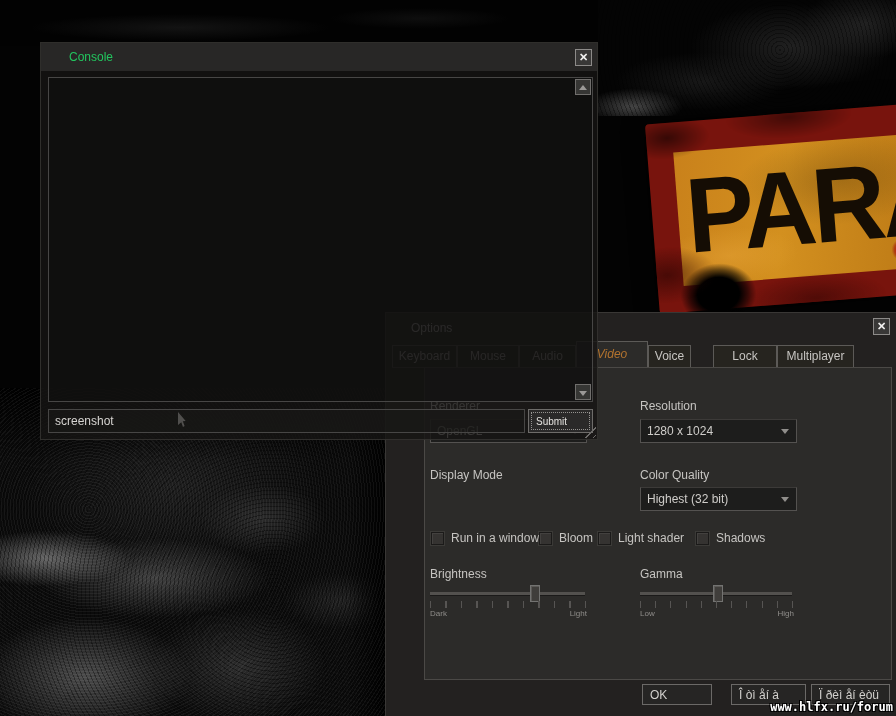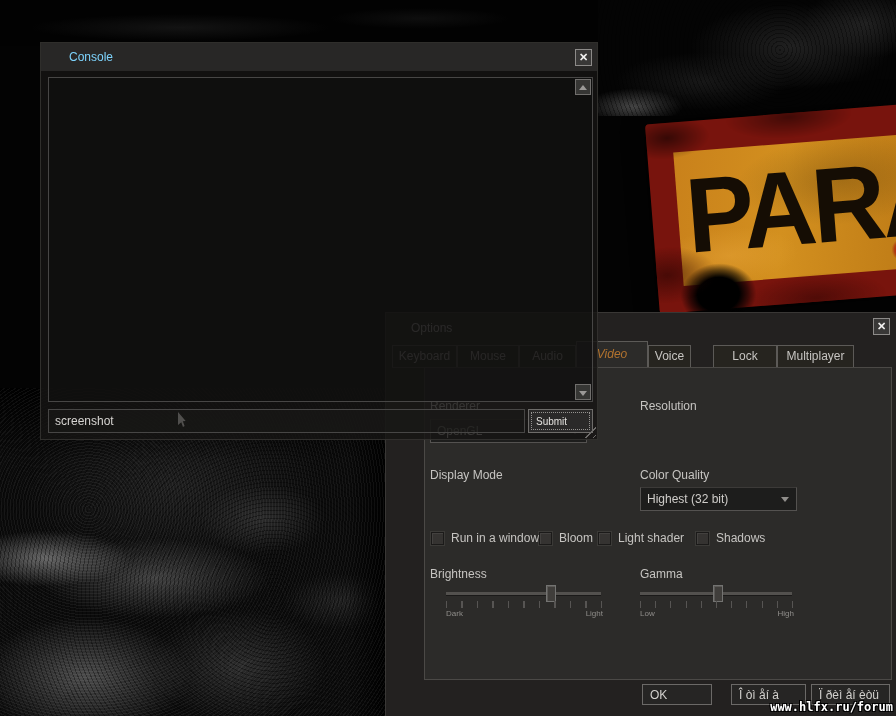--- a/index.html
+++ b/index.html
@@ -119,21 +119,21 @@
     padding-left:7px; line-height:18px; font-family:inherit; }
   .btn-ok     { left:256px; width:70px; }
   .btn-cancel { left:345px; width:75px; }
   .btn-apply  { left:425px; width:79px; }
 
   
   .console { position:absolute; left:40px; top:42px; width:558px; height:398px;
     background:rgba(22,21,20,0.82); border:1px solid rgba(60,58,56,.7); }
   .con-titlebar { position:absolute; left:0; top:0; right:0; height:28px;
     background:rgba(42,41,40,.92); }
-  .con-title { position:absolute; left:28px; top:7px; font-size:12px; color:#7dd3fc; }
+  .con-title { position:absolute; left:28px; top:7px; font-size:12px; color:#22c55e; }
   .con-close { left:534px; top:6px; }
   .con-text { position:absolute; left:7px; top:34px; width:545px; height:325px;
     border:1px solid #474645; background:rgba(12,12,12,.35); }
   .scrollbtn { position:absolute; width:16px; height:16px; background:rgba(58,57,55,.92);
     border:1px solid #706e6c; }
   .scroll-up { right:1px; top:1px; } .scroll-down { right:1px; bottom:1px; }
   .tri-up { position:absolute; left:3px; top:5px; width:0; height:0;
     border-left:4px solid transparent; border-right:4px solid transparent;
     border-bottom:5px solid #9b9997; }
   .tri-down { position:absolute; left:3px; top:6px; width:0; height:0;
@@ -192,20 +192,24 @@
     <div class="page-hline"></div>
 
     <div class="page">
 
       <div class="f-label" style="left:5px; top:31px;">Renderer</div>
       <div class="combo" style="left:5px; top:51px;">
         <span>OpenGL</span>
         <span class="combo-arrow"></span>
       </div>
       <div class="f-label" style="left:215px; top:31px;">Resolution</div>
+      <div class="combo" style="left:215px; top:51px;">
+        <span>1280 x 1024</span>
+        <span class="combo-arrow"></span>
+      </div>
 
       <div class="f-label" style="left:5px; top:100px;">Display Mode</div>
       <div class="f-label" style="left:215px; top:100px;">Color Quality</div>
       <div class="combo" style="left:215px; top:119px;">
         <span>Highest (32 bit)</span>
         <span class="combo-arrow"></span>
       </div>
 
       <div class="check" style="left:6px;">
         <span class="cb-box"></span>
@@ -218,21 +222,21 @@
       <div class="check" style="left:173px;">
         <span class="cb-box"></span>
         <span class="cb-label">Light shader</span>
       </div>
       <div class="check" style="left:271px;">
         <span class="cb-box"></span>
         <span class="cb-label">Shadows</span>
       </div>
 
       <div class="f-label" style="left:5px; top:199px;">Brightness</div>
-      <div class="slider" style="left:21px; width:155px;">
+      <div class="slider" style="left:5px; width:155px;">
         <div class="s-track">
           <div class="s-handle" style="left: 68%;"></div>
         </div>
         <div class="s-ticks ticks-b"></div>
         <div class="s-min">Dark</div>
         <div class="s-max">Light</div>
       </div>
 
       <div class="f-label" style="left:215px; top:199px;">Gamma</div>
       <div class="slider" style="left:215px; width:152px;">

